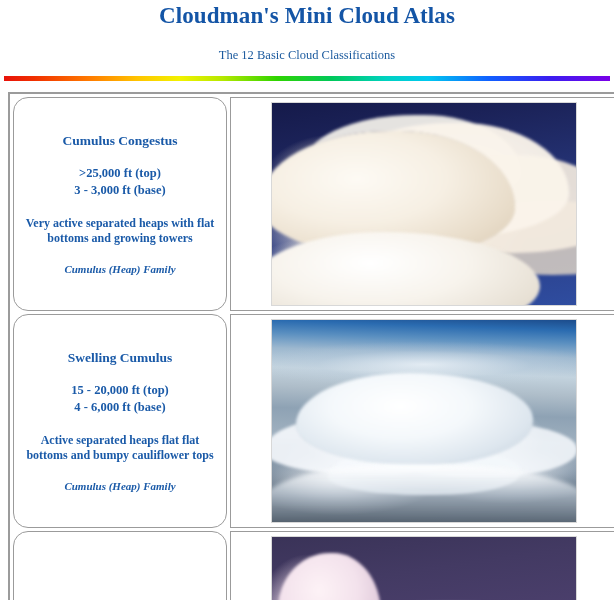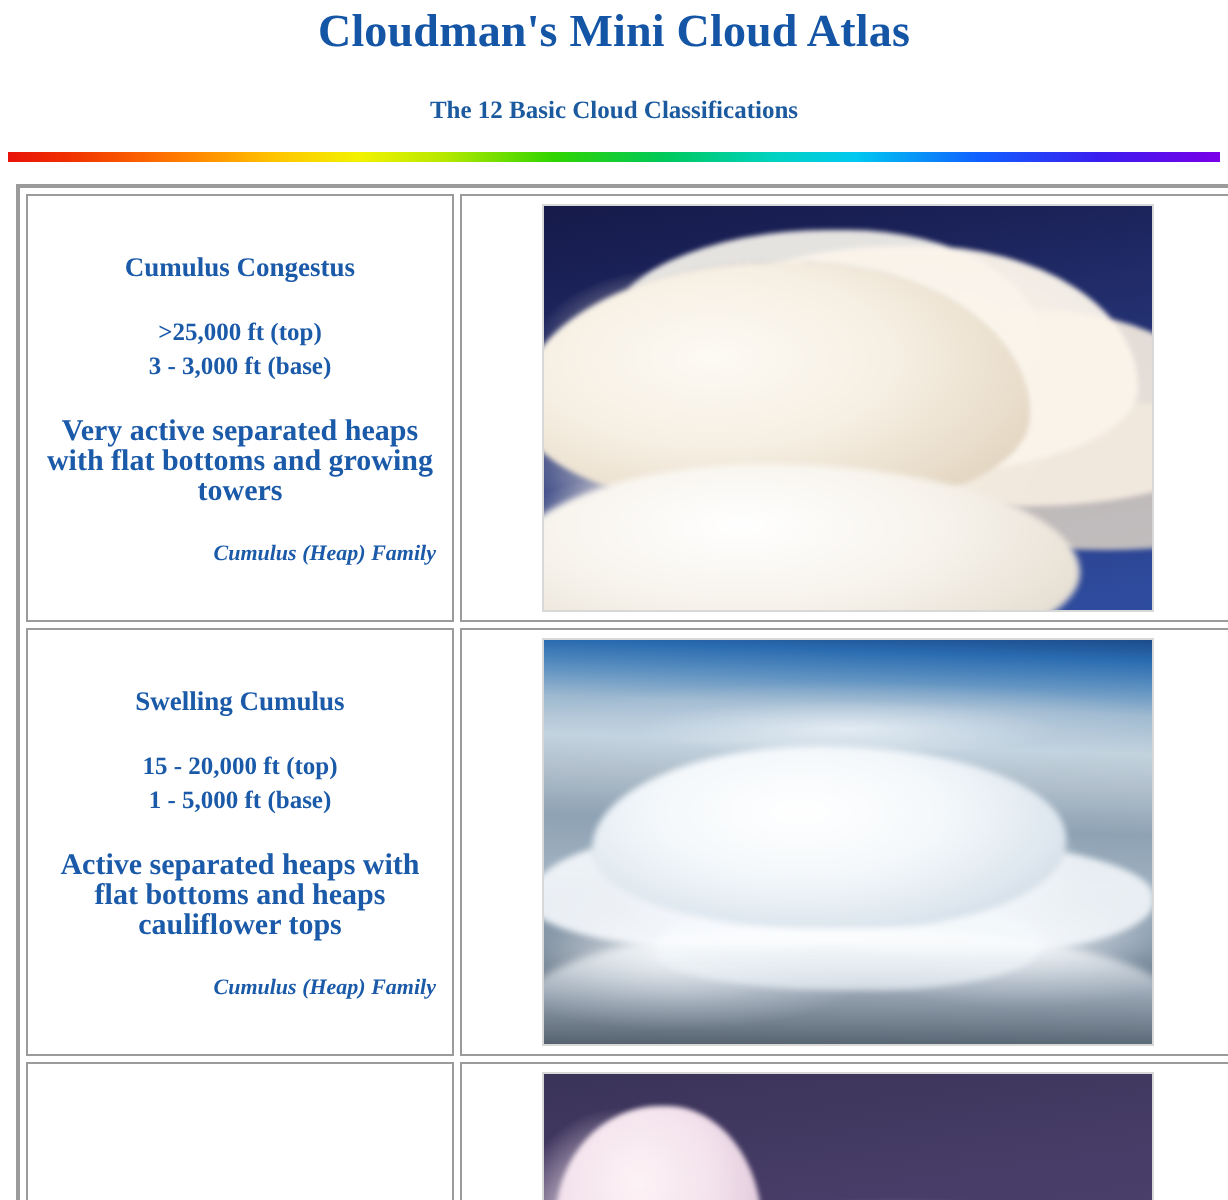--- a/index.html
+++ b/index.html
@@ -23,21 +23,21 @@
     font-weight: bold;
     color: #1455a6;
     margin: 0;
     padding: 3px 0 0 0;
     line-height: 26px;
     letter-spacing: 0.1px;
   }
   .page-subtitle {
     text-align: center;
     font-size: 12.5px;
-    font-weight: bold;
+    font-weight: normal;
     color: #1b5a9e;
     margin: 0;
     padding: 18px 0 0 0;
     line-height: 16px;
   }
 
   .rainbow-rule {
     margin: 13px 4px 0 4px;
     height: 5px;
     background: linear-gradient(to right,
@@ -70,20 +70,21 @@
     border: 1px solid #9b9b9b;
     background: #ffffff;
     vertical-align: middle;
     padding: 0;
   }
   td.text-cell {
     width: 196px;
     text-align: center;
     padding: 6px 8px;
     height: 200px;
+    border-radius: 15px;
   }
   td.image-cell {
     width: 386px;
     height: 200px;
     text-align: center;
     padding: 0;
     overflow: hidden;
   }
 
   .cloud-name {
@@ -96,34 +97,33 @@
   .altitudes {
     font-size: 12.5px;
     font-weight: bold;
     color: #1a5aa8;
     line-height: 17px;
     margin: 0 0 17px 0;
     font-family: Liberation Serif, serif;
   }
   .altitudes div { white-space: nowrap; }
   .description {
-    font-size: 15px;
+    font-size: 12px;
     font-weight: bold;
     color: #1a5aa8;
     line-height: 15px;
     margin: 0 0 16px 0;
   }
   .family {
     font-size: 11px;
     font-weight: bold;
     font-style: italic;
     color: #1a5aa8;
     line-height: 14px;
     margin: 0;
-    text-align: right;
   }
 
   
   .photo {
     width: 304px;
     height: 202px;
     margin: 0 auto;
     position: relative;
     overflow: hidden;
     border: 1px solid #d8d8d8;
@@ -262,23 +262,23 @@
         <td class="image-cell">
           <div class="photo photo-congestus"></div>
         </td>
       </tr>
 
       <tr>
         <td class="text-cell">
           <div class="cloud-name">Swelling Cumulus</div>
           <div class="altitudes">
             <div>15 - 20,000 ft (top)</div>
-            <div>1 - 5,000 ft (base)</div>
+            <div>4 - 6,000 ft (base)</div>
           </div>
-          <div class="description">Active separated heaps with flat bottoms and heaps cauliflower tops</div>
+          <div class="description">Active separated heaps flat flat bottoms and bumpy cauliflower tops</div>
           <div class="family">Cumulus (Heap) Family</div>
         </td>
         <td class="image-cell">
           <div class="photo photo-swelling"></div>
         </td>
       </tr>
 
       <tr>
         <td class="text-cell">
 

